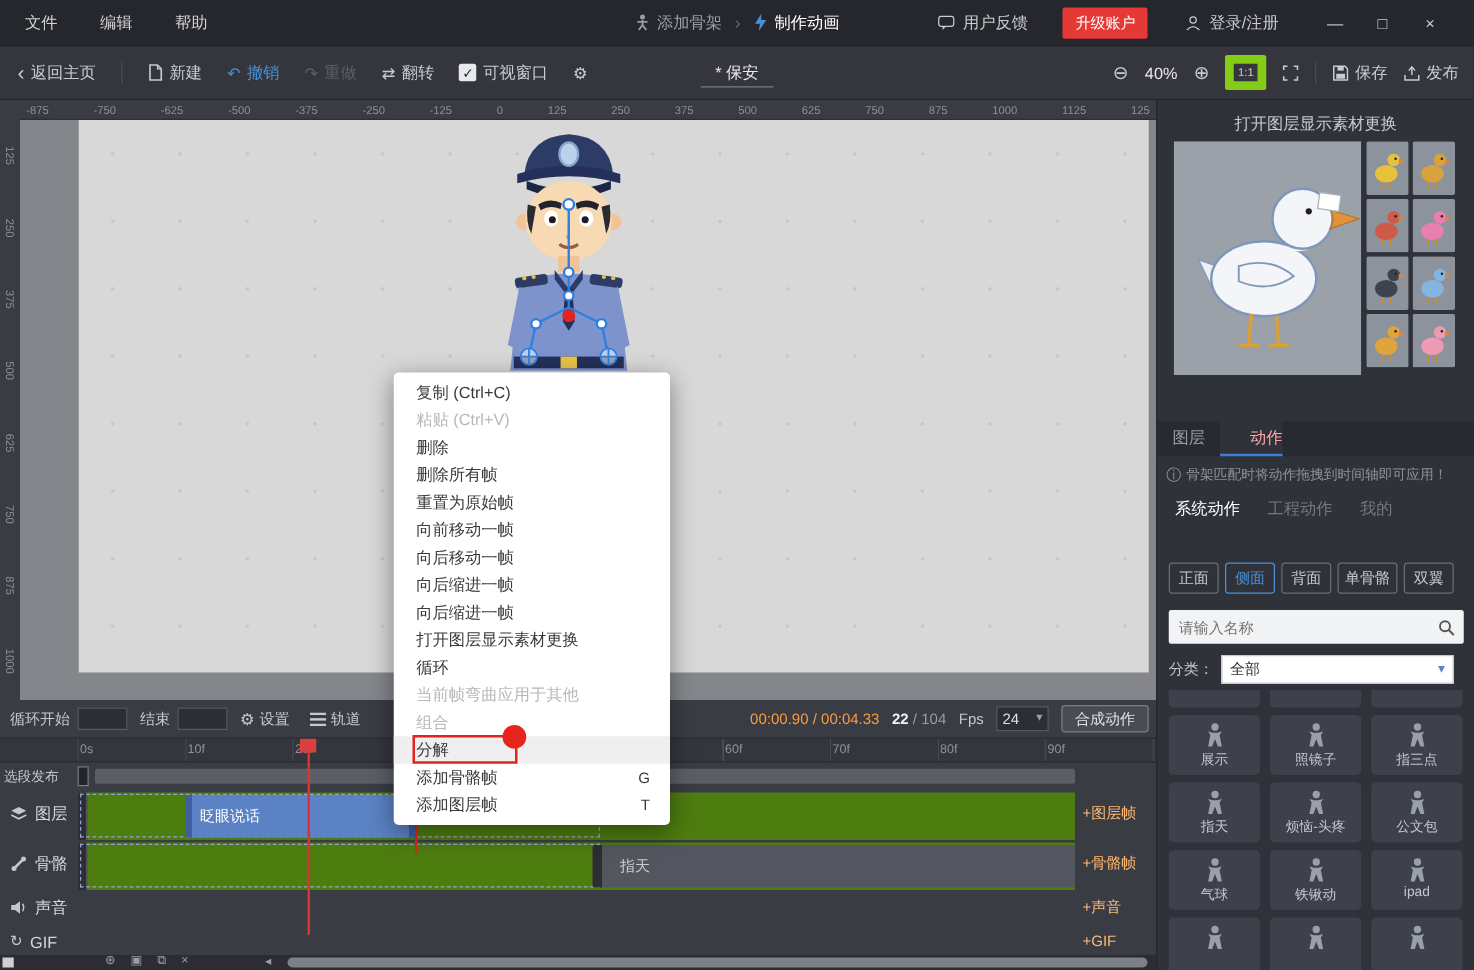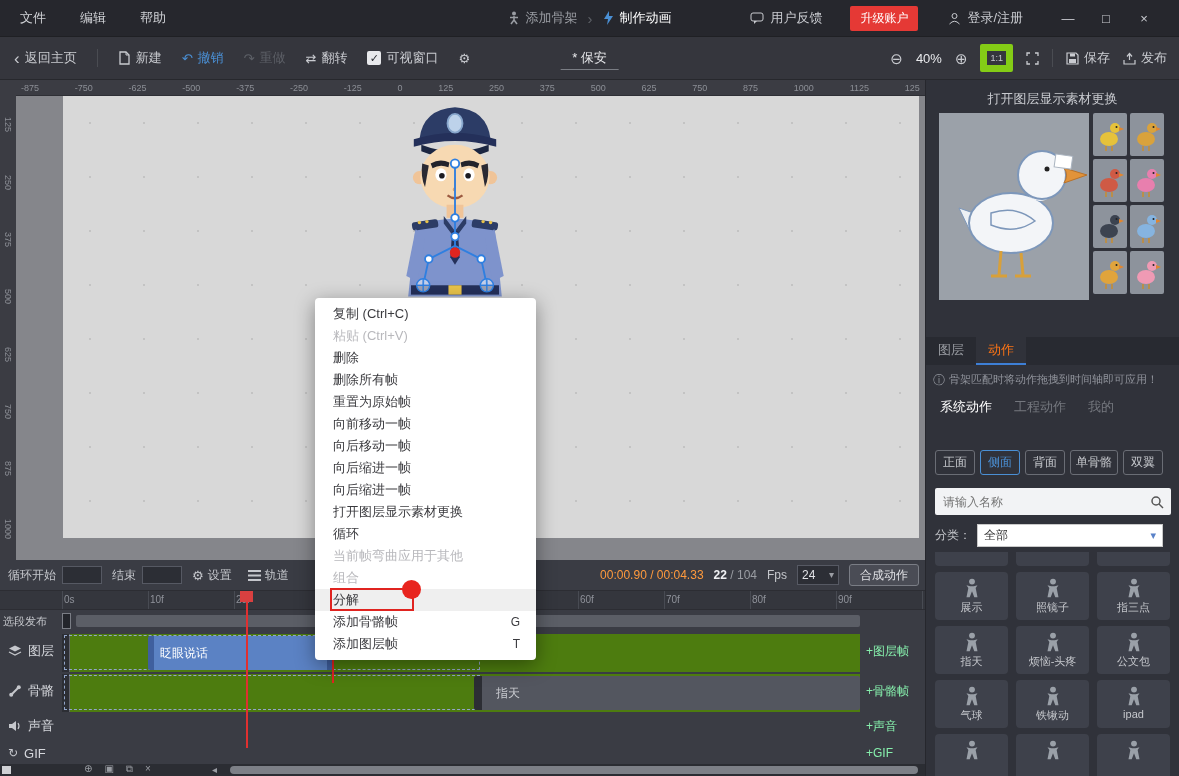--- a/index.html
+++ b/index.html
@@ -64,21 +64,21 @@
 .playhead{position:absolute;left:246px;top:592px;width:2px;height:156px;background:#e03030;z-index:22;}
 
 
 .right-panel{position:absolute;left:925px;top:80px;width:254px;height:696px;background:#30323a;border-left:1px solid #26272d;overflow:hidden;z-index:4;}
 .rp-hint{text-align:center;color:#c9cbd0;font-size:13px;margin-top:10px;}
 .rp-preview{position:absolute;left:13px;top:33px;width:150px;height:187px;}
 .rp-thumbs{position:absolute;left:167px;top:33px;display:grid;grid-template-columns:34px 34px;gap:3px;}
 .rp-thumb{width:34px;height:43px;overflow:hidden;border-radius:2px;}
 .rp-tabs{position:absolute;left:0;top:257px;width:254px;height:28px;background:#282a31;display:flex;}
 .rp-tab{width:50px;text-align:center;line-height:26px;color:#9a9da3;font-size:13px;}
-.rp-tab.active{color:#f97316;border-bottom:2px solid #3d7fd6;background:#30323a;}
+.rp-tab.active{color:#fca5a5;border-bottom:2px solid #3d7fd6;background:#30323a;text-align:right;}
 .rp-info{position:absolute;left:7px;top:292px;color:#8f929a;font-size:11px;display:flex;gap:4px;align-items:center;white-space:nowrap;}
 .rp-info .glyph{font-size:12px;}
 .rp-subtabs{position:absolute;left:14px;top:318px;display:flex;gap:22px;font-size:13px;color:#74777e;}
 .rp-subtab.active{color:#fff;}
 .rp-filters{position:absolute;left:9px;top:370px;display:flex;gap:5px;}
 .rp-filter{min-width:40px;height:25px;border:1px solid #6a6d75;border-radius:3px;color:#c5c7cc;font-size:12px;display:flex;align-items:center;justify-content:center;padding:0 5px;background:transparent;}
 .rp-filter.active{border-color:#4a8fd4;color:#4a8fd4;}
 .rp-search{position:absolute;left:9px;top:408px;width:236px;height:27px;background:#f2f3f5;border-radius:2px;display:flex;align-items:center;}
 .rp-search input{flex:1;border:none;background:transparent;outline:none;font-size:12px;color:#333;padding:0 8px;}
 .rp-search .sicon{margin-right:7px;}
@@ -118,21 +118,21 @@
 .row2{top:112px;height:38px;}
 .row3{top:152px;height:28px;}
 .row4{top:182px;height:22px;}
 .row-head{position:absolute;left:8px;top:0;height:100%;display:flex;align-items:center;gap:6px;color:#d5d7dc;font-size:13px;}
 .track-bg{position:absolute;left:62px;top:2px;width:798px;height:100%;background:#4d7c0f;}
 .clip-handle{position:absolute;left:0;top:0;width:8px;height:100%;background:#2c2e34;border-right:1px solid #61646c;}
 .dashed-region{position:absolute;left:2px;top:1px;width:416px;height:calc(100% - 3px);border:1px dashed #93a6c9;}
 .clip{position:absolute;top:2px;height:34px;line-height:34px;font-size:12px;border-radius:2px;overflow:hidden;white-space:nowrap;}
 .clip-blue{left:86px;width:185px;color:#fff;padding-left:12px;background:linear-gradient(90deg,#3f5f9e 0 6px,#5b82c4 6px calc(100% - 6px),#3f5f9e calc(100% - 6px));}
 .clip-gray{left:412px;width:386px;color:#c9cbd0;padding-left:22px;background:linear-gradient(90deg,#2c2e34 0 8px,#53565f 8px);}
-.add-link{position:absolute;left:866px;top:50%;transform:translateY(-50%);color:#86efac;font-size:12px;white-space:nowrap;}
+.add-link{position:absolute;left:866px;top:50%;transform:translateY(-50%);color:#fdba74;font-size:12px;white-space:nowrap;}
 .tl-scroll{position:absolute;left:0;top:204px;width:925px;height:12px;background:#2b2d33;}
 .scroll-corner{position:absolute;left:2px;top:2px;width:9px;height:8px;background:#cfd0d4;}
 .scroll-icons{position:absolute;left:84px;top:0;display:flex;gap:12px;color:#9a9da3;font-size:10px;line-height:12px;}
 .scroll-left-arrow{position:absolute;left:212px;top:0;color:#9a9da3;font-size:10px;line-height:12px;}
 .scroll-thumb{position:absolute;left:230px;top:2px;width:688px;height:8px;background:#7d8087;border-radius:4px;}
 </style>
 </head>
 <body>
 
 <div class="app">

